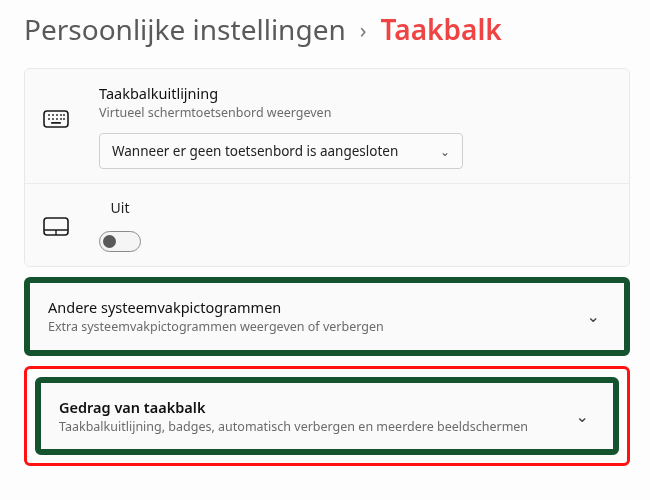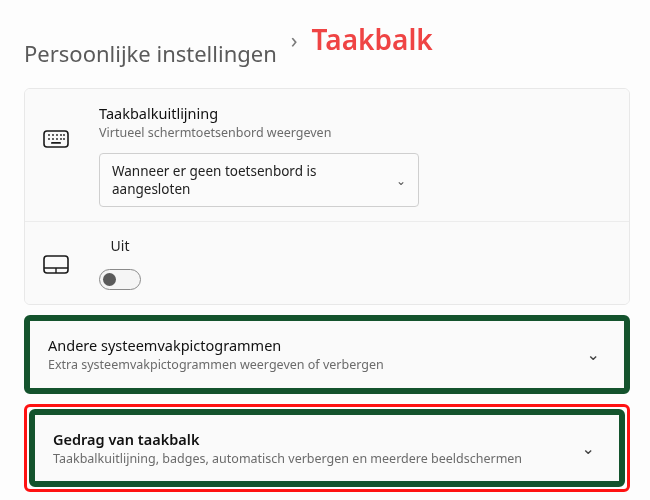--- a/index.html
+++ b/index.html
@@ -1,42 +1,42 @@
 <!DOCTYPE html>
 <html><head>
 <meta charset="utf-8">
 <style>
   * { box-sizing: border-box; margin: 0; padding: 0; }
   html, body { width: 650px; height: 500px; font-family: "Segoe UI", system-ui, sans-serif; background: #fdfdfd; color: #1a1a1a; }
   .page { padding: 10px 20px 20px 24px; }
   .breadcrumb { display: flex; align-items: center; gap: 14px; margin-bottom: 20px; }
-  .breadcrumb .root { font-size: 22px; color: #5a5a5a; font-weight: 400; margin-top: 28px; }
+  .breadcrumb .root { font-size: 28px; color: #5a5a5a; font-weight: 400; }
   .breadcrumb .chevron { font-size: 22px; color: #7a7a7a; }
   .breadcrumb .current { font-size: 28px; font-weight: 600; color: #ef4444; text-align: right; }
   .card-group { border: 1px solid #e8e8e8; border-radius: 6px; overflow: hidden; margin-bottom: 10px; background: #fcfcfc; }
   .row { display: flex; align-items: flex-start; padding: 14px 18px 14px 18px; border-bottom: 1px solid #ececec; background: #fafafa; }
   .row:last-child { border-bottom: none; }
   .row.simple { align-items: center; padding: 14px 18px; }
   .icon-col { width: 56px; display: flex; align-items: center; justify-content: flex-start; padding-top: 2px; }
   .icon-col svg { display: block; }
   .icon-col.k2 { padding-top: 4px; }
   .body-col { flex: 1; display: flex; flex-direction: column; }
   .title { font-size: 14.5px; color: #111; font-weight: 400; }
   .title.bold { font-weight: 600; }
   .desc { font-size: 12.5px; color: #6b6b6b; margin-top: 2px; line-height: 1.3; }
   .control-col { display: flex; align-items: center; gap: 14px; flex-direction: column; }
-  .dropdown { margin-top: 12px; display: flex; align-items: center; justify-content: space-between; width: 320px; border: 1px solid #cfcfcf; border-radius: 4px; padding: 8px 12px; background: #fbfbfb; font-size: 13.5px; color: #222; cursor: pointer; }
+  .dropdown { margin-top: 12px; display: flex; align-items: center; justify-content: space-between; width: 364px; border: 1px solid #cfcfcf; border-radius: 4px; padding: 8px 12px; background: #fbfbfb; font-size: 13.5px; color: #222; cursor: pointer; }
   .dropdown .dd-chevron { font-size: 12px; color: #555; }
   .toggle-label { font-size: 14px; color: #222; }
   .toggle { width: 42px; height: 21px; border: 1px solid #8a8a8a; border-radius: 11px; position: relative; background: #f5f5f5; cursor: pointer; }
   .toggle .knob { position: absolute; left: 3px; top: 3px; width: 13px; height: 13px; border-radius: 50%; background: #5a5a5a; }
   .expander { display: flex; align-items: center; padding: 14px 18px; border: 6px solid #14532d; border-radius: 6px; background: #fafafa; margin-bottom: 10px; cursor: pointer; }
   .expander .ex-body { flex: 1; }
   .ex-chevron { font-size: 16px; color: #444; padding: 0 6px; }
-  .highlight { border: 3px solid #ff1212; border-radius: 6px; padding: 2px; }
+  .highlight { border: 3px solid #ff1212; border-radius: 6px; padding: 8px; }
   .highlight .expander { margin-bottom: 0; }
   .icon-kbd-top { padding-top: 26px; }
 </style>
 </head>
 <body>
 
 <div class="page">
   <div class="breadcrumb">
     <span class="root">Persoonlijke instellingen</span>
     <span class="chevron">›</span>

